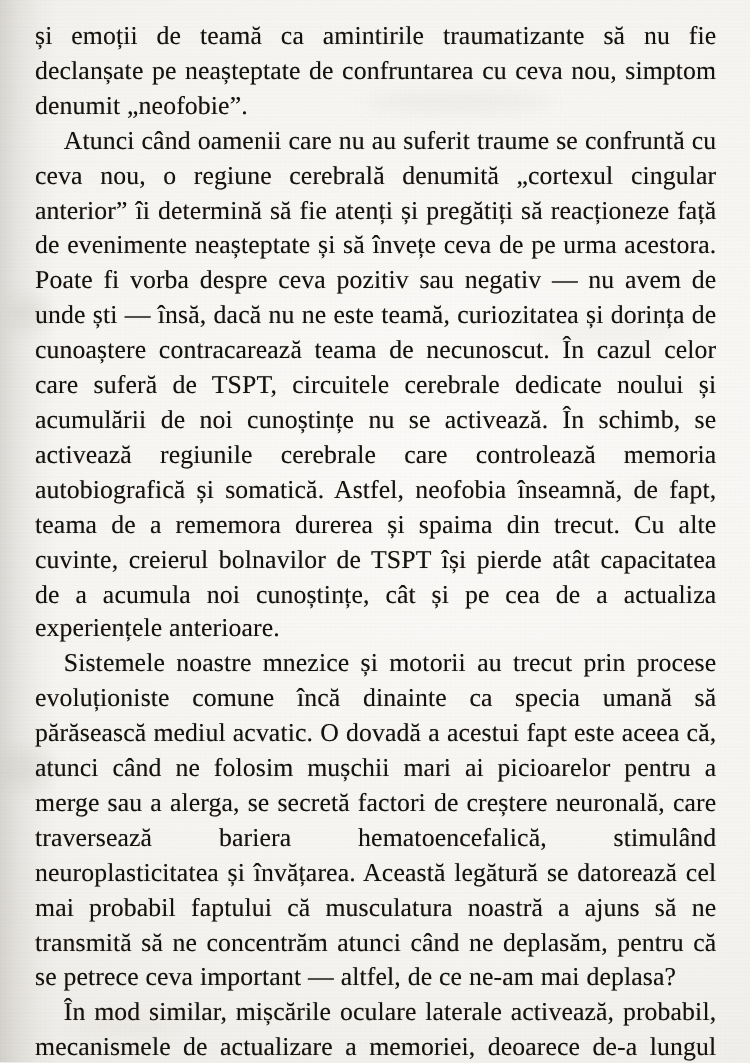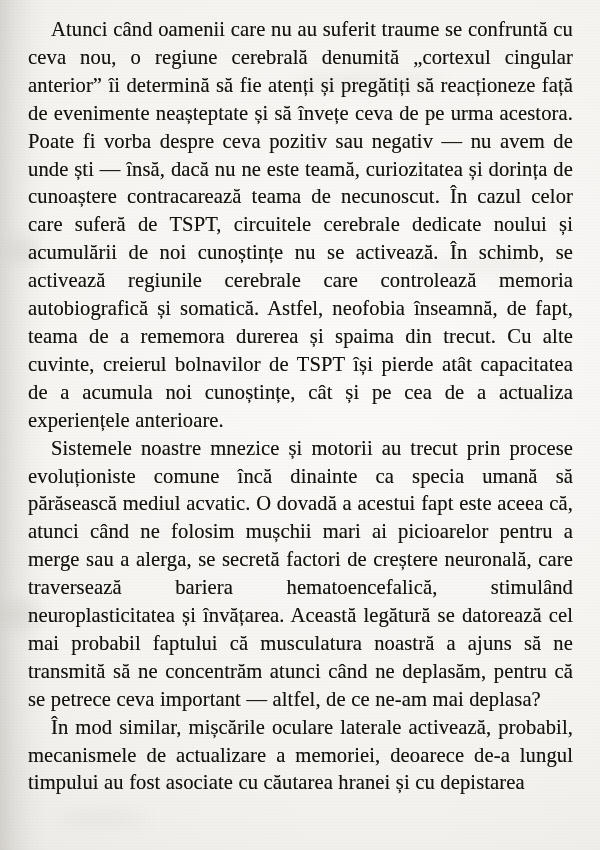--- a/index.html
+++ b/index.html
@@ -100,20 +100,21 @@
 
   <div class="smudge" id="smudge-a"></div>
   <div class="smudge" id="smudge-b"></div>
   <div class="smudge" id="smudge-c"></div>
   <div class="smudge" id="smudge-d"></div>
   <div class="smudge" id="smudge-e"></div>
   <div class="smudge" id="smudge-f"></div>
 
   <div id="text-block">
 
+    <p class="para first">și emoții de teamă ca amintirile traumatizante să nu fie declanșate pe neașteptate de confruntarea cu ceva nou, simptom denumit „neofobie”.</p>
 
     <p class="para">Atunci când oamenii care nu au suferit traume se confruntă cu ceva nou, o regiune cerebrală denumită „cortexul cingular anterior” îi determină să fie atenți și pregătiți să reacționeze față de evenimente neașteptate și să învețe ceva de pe urma acestora. Poate fi vorba despre ceva pozitiv sau negativ — nu avem de unde ști — însă, dacă nu ne este teamă, curiozitatea și dorința de cunoaștere contracarează teama de necunoscut. În cazul celor care suferă de TSPT, circuitele cerebrale dedicate noului și acumulării de noi cunoștințe nu se activează. În schimb, se activează regiunile cerebrale care controlează memoria autobiografică și somatică. Astfel, neofobia înseamnă, de fapt, teama de a rememora durerea și spaima din trecut. Cu alte cuvinte, creierul bolnavilor de TSPT își pierde atât capacitatea de a acumula noi cunoștințe, cât și pe cea de a actualiza experiențele anterioare.</p>
 
     <p class="para">Sistemele noastre mnezice și motorii au trecut prin procese evoluționiste comune încă dinainte ca specia umană să părăsească mediul acvatic. O dovadă a acestui fapt este aceea că, atunci când ne folosim mușchii mari ai picioarelor pentru a merge sau a alerga, se secretă factori de creștere neuronală, care traversează bariera hematoencefalică, stimulând neuroplasticitatea și învățarea. Această legătură se datorează cel mai probabil faptului că musculatura noastră a ajuns să ne transmită să ne concentrăm atunci când ne deplasăm, pentru că se petrece ceva important — altfel, de ce ne-am mai deplasa?</p>
 
     <p class="para">În mod similar, mișcările oculare laterale activează, probabil, mecanismele de actualizare a memoriei, deoarece de-a lungul timpului au fost asociate cu căutarea hranei și cu depistarea</p>
 
   </div>
 </div>
 

